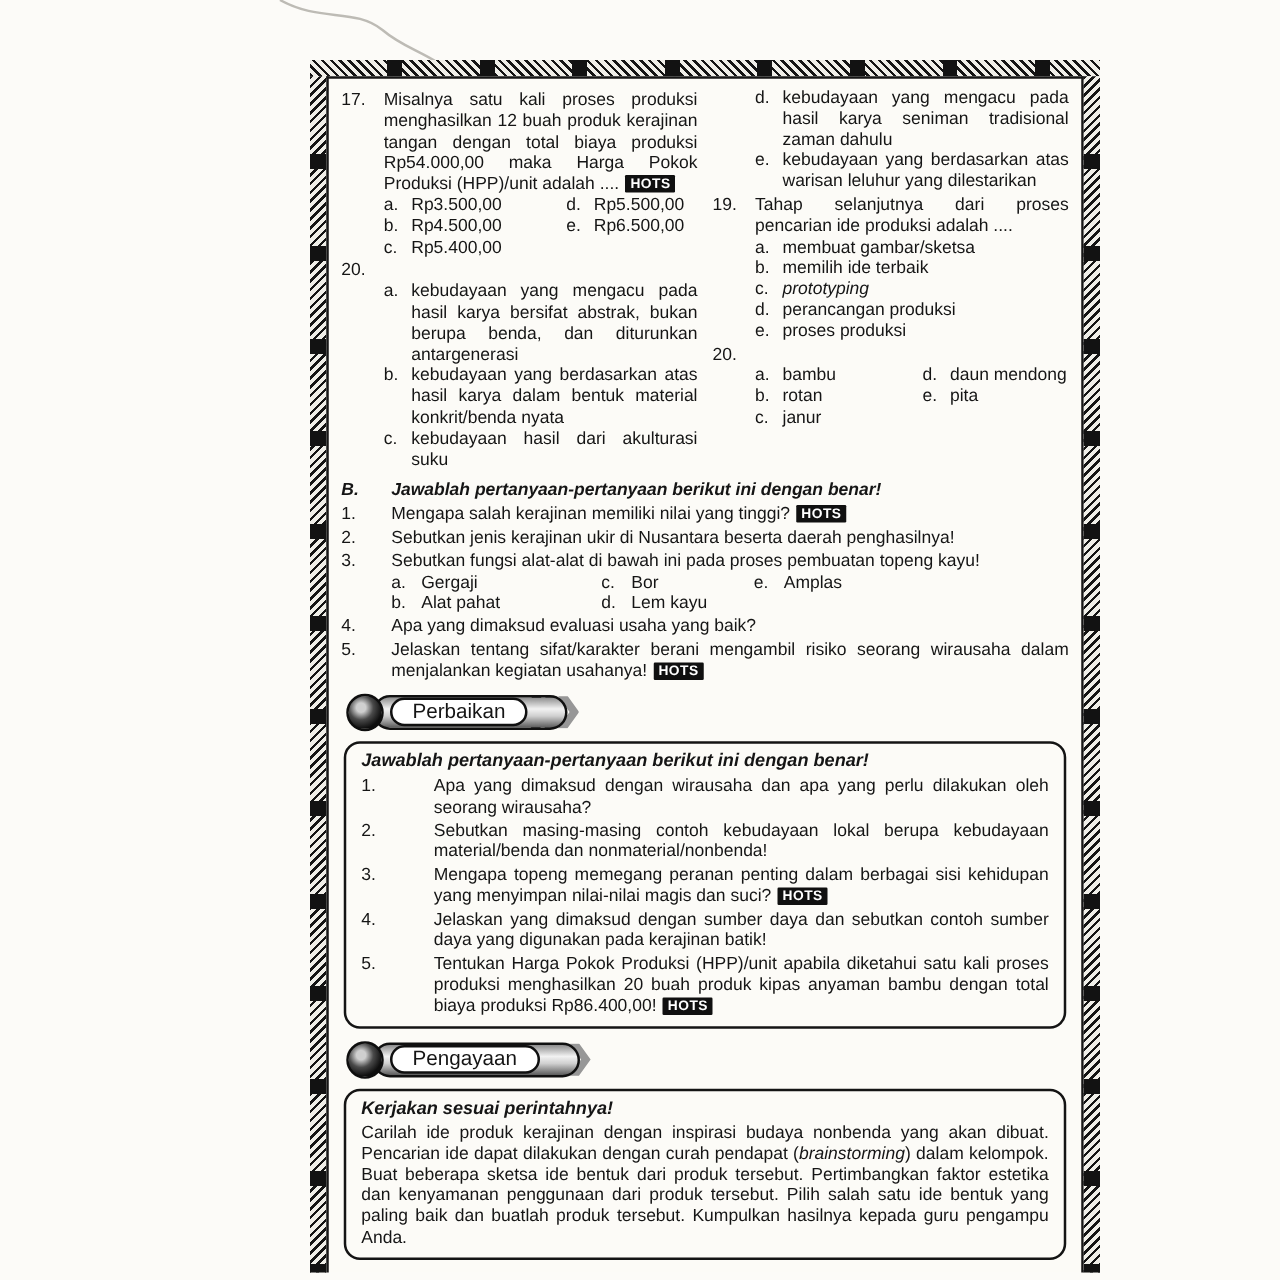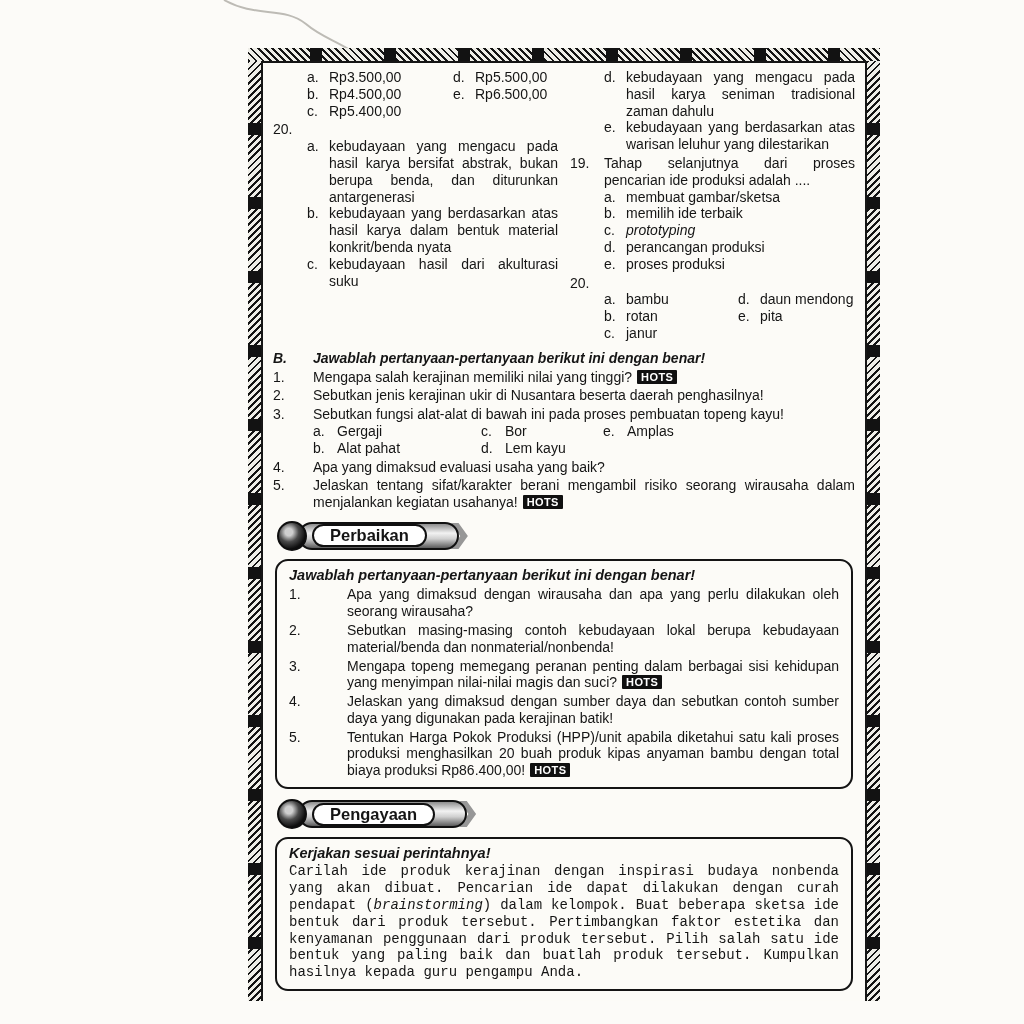--- a/index.html
+++ b/index.html
@@ -67,54 +67,58 @@
     background:radial-gradient(circle at 38% 35%, #cfcfcf 0 16%, #4a4a4a 42%, #0e0e0e 72%);
   }
   .b-pill{
     position:relative;display:flex;align-items:center;height:28px;z-index:2;
     margin-left:-9px;border:2px solid #101010;border-radius:15px;box-sizing:border-box;
     background:linear-gradient(180deg,#8d8d8d,#f2f2f2 38%,#cfcfcf 62%,#5c5c5c);
     padding:0 30px 0 12px;
   }
   .b-label{
     background:#fff;border:2px solid #101010;border-radius:12px;
-    padding:0 16px;font-weight:bold;font-size:16.5px;line-height:19px;
+    padding:0 16px;font-weight:normal;font-size:16.5px;line-height:19px;
   }
   .b-chevrons{display:flex;align-items:center;margin-left:-24px;z-index:1;height:28px;}
   .ch{width:17px;height:26px;flex:none;margin-left:-6px;
       clip-path:polygon(0 0,45% 0,100% 50%,45% 100%,0 100%,55% 50%);}
   .ch1{background:#181818;z-index:3;}
   .ch2{background:#4f4f4f;}
   .ch3{background:#979797;}
   
   .rbox{
     border:2px solid #141414;border-radius:13px;background:#fcfbf7;
     padding:6px 12px 8px 12px;margin:0 2px;
   }
   .rbox .boxhead{font-weight:bold;font-style:italic;font-size:14.5px;margin-bottom:1px;}
   .rbox .item{display:flex;margin-top:2px;}
   .rbox .inum{width:22px;flex:none;}
   .rbox .itext{flex:1;text-align:justify;margin-left:36px;}
-  .para{text-align:justify;margin-top:1px;font-family:Liberation Mono, monospace;}
+  .para{text-align:justify;margin-top:1px;}
 </style>
 </head>
 <body>
 
 <svg class="crease" width="130" height="56">
   <path d="M2,2 C34,20 62,8 84,26 C98,38 112,42 128,52" stroke="#bdbbb5" stroke-width="2" fill="none"></path>
 </svg>
 
 <div class="sheet">
   <div class="hatch hatch-top"></div>
   <div class="mid">
     <div class="hatch-v hatch hatch-left"></div>
     <div class="content">
 
       <div class="quiz">
         <div class="col">
+          <div class="qrow">
+            <span class="qnum">17.</span>
+            <div class="qtext"><span>Misalnya satu kali proses produksi menghasilkan 12 buah produk kerajinan tangan dengan total biaya produksi Rp54.000,00 maka Harga Pokok Produksi (HPP)/unit adalah ....</span><span class="hots">HOTS</span></div>
+          </div>
           <div class="opts optpair">
             <div class="optcolA">
               <div class="optrow">
                   <span class="optl">a.</span>
                   <span class="optt">Rp3.500,00</span>
                 </div>
               <div class="optrow">
                   <span class="optl">b.</span>
                   <span class="optt">Rp4.500,00</span>
                 </div>

